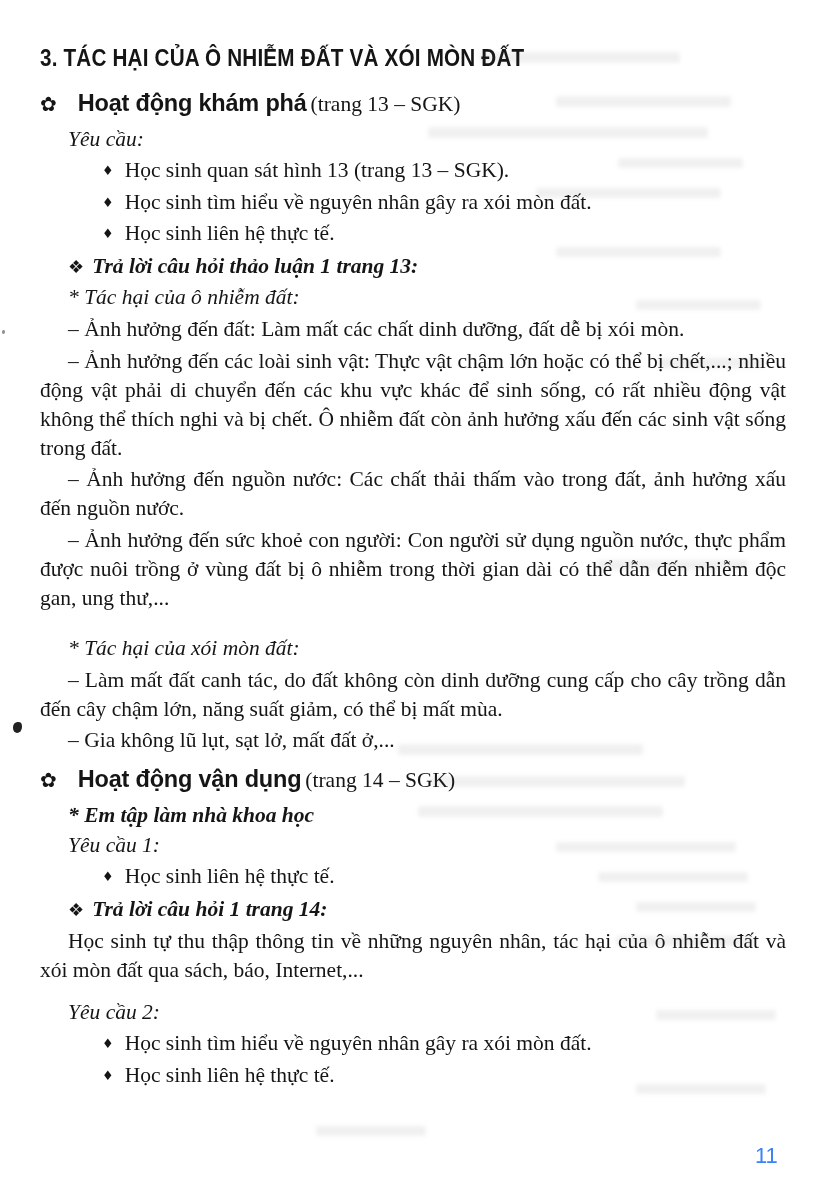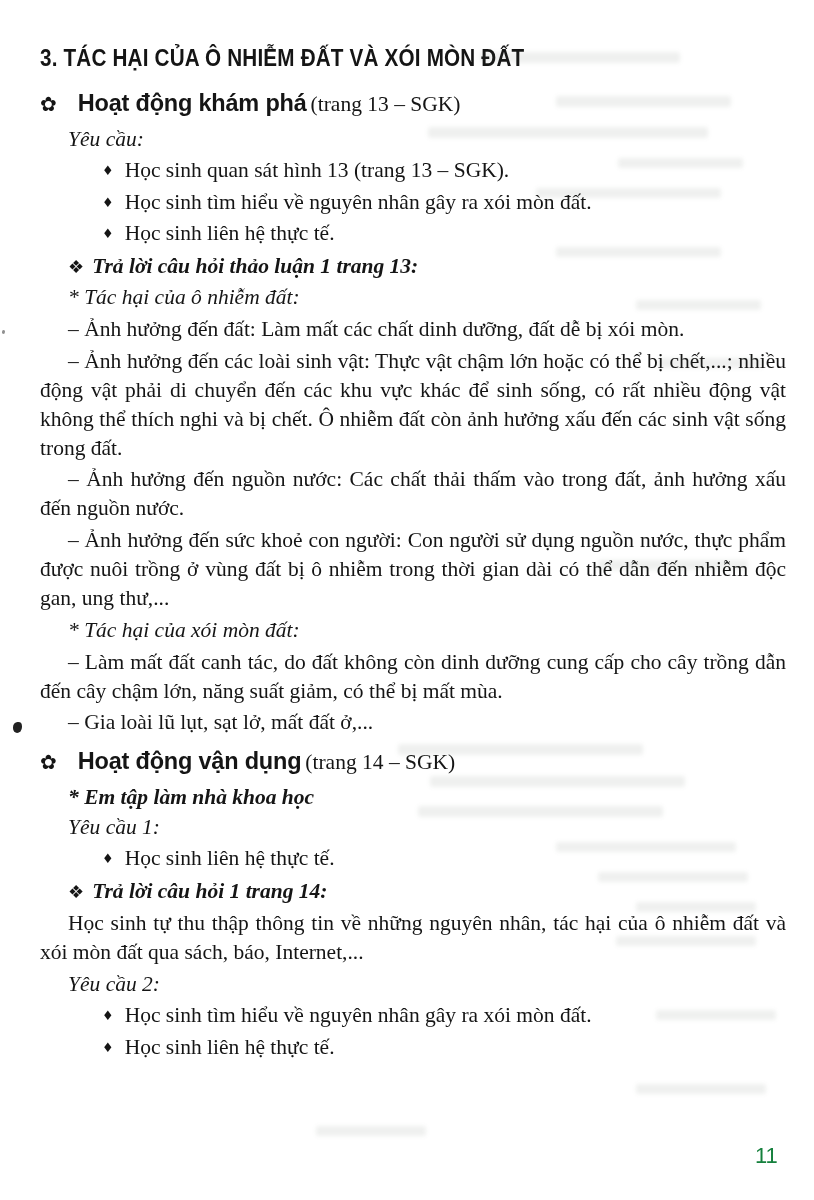--- a/index.html
+++ b/index.html
@@ -91,21 +91,21 @@
     font-size:13px;
     margin-right:11px;
     vertical-align:2px;
   }
   .gap-md{height:9px;}
   .page-number{
     position:absolute;
     left:755px;top:1143px;
     font-family:"Liberation Sans","DejaVu Sans",sans-serif;
     font-size:22px;
-    color:#15803d;
+    color:#3b82f6;
   }
   
   .ghost{
     position:absolute;
     background:rgba(70,85,70,.085);
     filter:blur(2.2px);
     border-radius:3px;
     pointer-events:none;
   }
   .speck{
@@ -135,43 +135,43 @@
 
   <p class="answer-head bital"><span class="qd">❖</span><span>Trả lời câu hỏi thảo luận 1 trang 13:</span></p>
 
   <p class="line ital indent1">* Tác hại của ô nhiễm đất:</p>
 
   <p class="para">– Ảnh hưởng đến đất: Làm mất các chất dinh dưỡng, đất dễ bị xói mòn.</p>
   <p class="para">– Ảnh hưởng đến các loài sinh vật: Thực vật chậm lớn hoặc có thể bị chết,...; nhiều động vật phải di chuyển đến các khu vực khác để sinh sống, có rất nhiều động vật không thể thích nghi và bị chết. Ô nhiễm đất còn ảnh hưởng xấu đến các sinh vật sống trong đất.</p>
   <p class="para">– Ảnh hưởng đến nguồn nước: Các chất thải thấm vào trong đất, ảnh hưởng xấu đến nguồn nước.</p>
   <p class="para">– Ảnh hưởng đến sức khoẻ con người: Con người sử dụng nguồn nước, thực phẩm được nuôi trồng ở vùng đất bị ô nhiễm trong thời gian dài có thể dẫn đến nhiễm độc gan, ung thư,...</p>
 
-  <p class="line ital indent1" style="margin-top:3px;font-family:Liberation Serif, serif;">* Tác hại của xói mòn đất:</p>
+  <p class="line ital indent1" style="margin-top:21px;font-family:Liberation Serif, serif;">* Tác hại của xói mòn đất:</p>
 
   <p class="para">– Làm mất đất canh tác, do đất không còn dinh dưỡng cung cấp cho cây trồng dẫn đến cây chậm lớn, năng suất giảm, có thể bị mất mùa.</p>
-  <p class="para">– Gia loài lũ lụt, sạt lở, mất đất ở,...</p>
+  <p class="para">– Gia không lũ lụt, sạt lở, mất đất ở,...</p>
 
   <div class="gap-md"></div>
 
   <div class="sec-head">
     <span class="flower">✿</span><span class="sec-title">Hoạt động vận dụng</span>
     <span class="sec-ref">(trang 14 – SGK)</span>
   </div>
 
   <p class="line bital indent1">* Em tập làm nhà khoa học</p>
 
   <p class="line ital indent1">Yêu cầu 1:</p>
 
   <p class="bullet"><span class="bdia">♦</span><span>Học sinh liên hệ thực tế.</span></p>
 
   <p class="answer-head bital"><span class="qd">❖</span><span>Trả lời câu hỏi 1 trang 14:</span></p>
 
   <p class="para">Học sinh tự thu thập thông tin về những nguyên nhân, tác hại của ô nhiễm đất và xói mòn đất qua sách, báo, Internet,...</p>
 
-  <p class="line ital indent1" style="margin-top:3px;">Yêu cầu 2:</p>
+  <p class="line ital indent1" style="margin-top:13px;">Yêu cầu 2:</p>
 
   <p class="bullet"><span class="bdia">♦</span><span>Học sinh tìm hiểu về nguyên nhân gây ra xói mòn đất.</span></p>
   <p class="bullet"><span class="bdia">♦</span><span>Học sinh liên hệ thực tế.</span></p>
 
 </div>
 
 <div class="page-number">11</div>
 
 <div>
   <div class="ghost" style="left:480px;top:52px;width:200px;height:11px;"></div>

